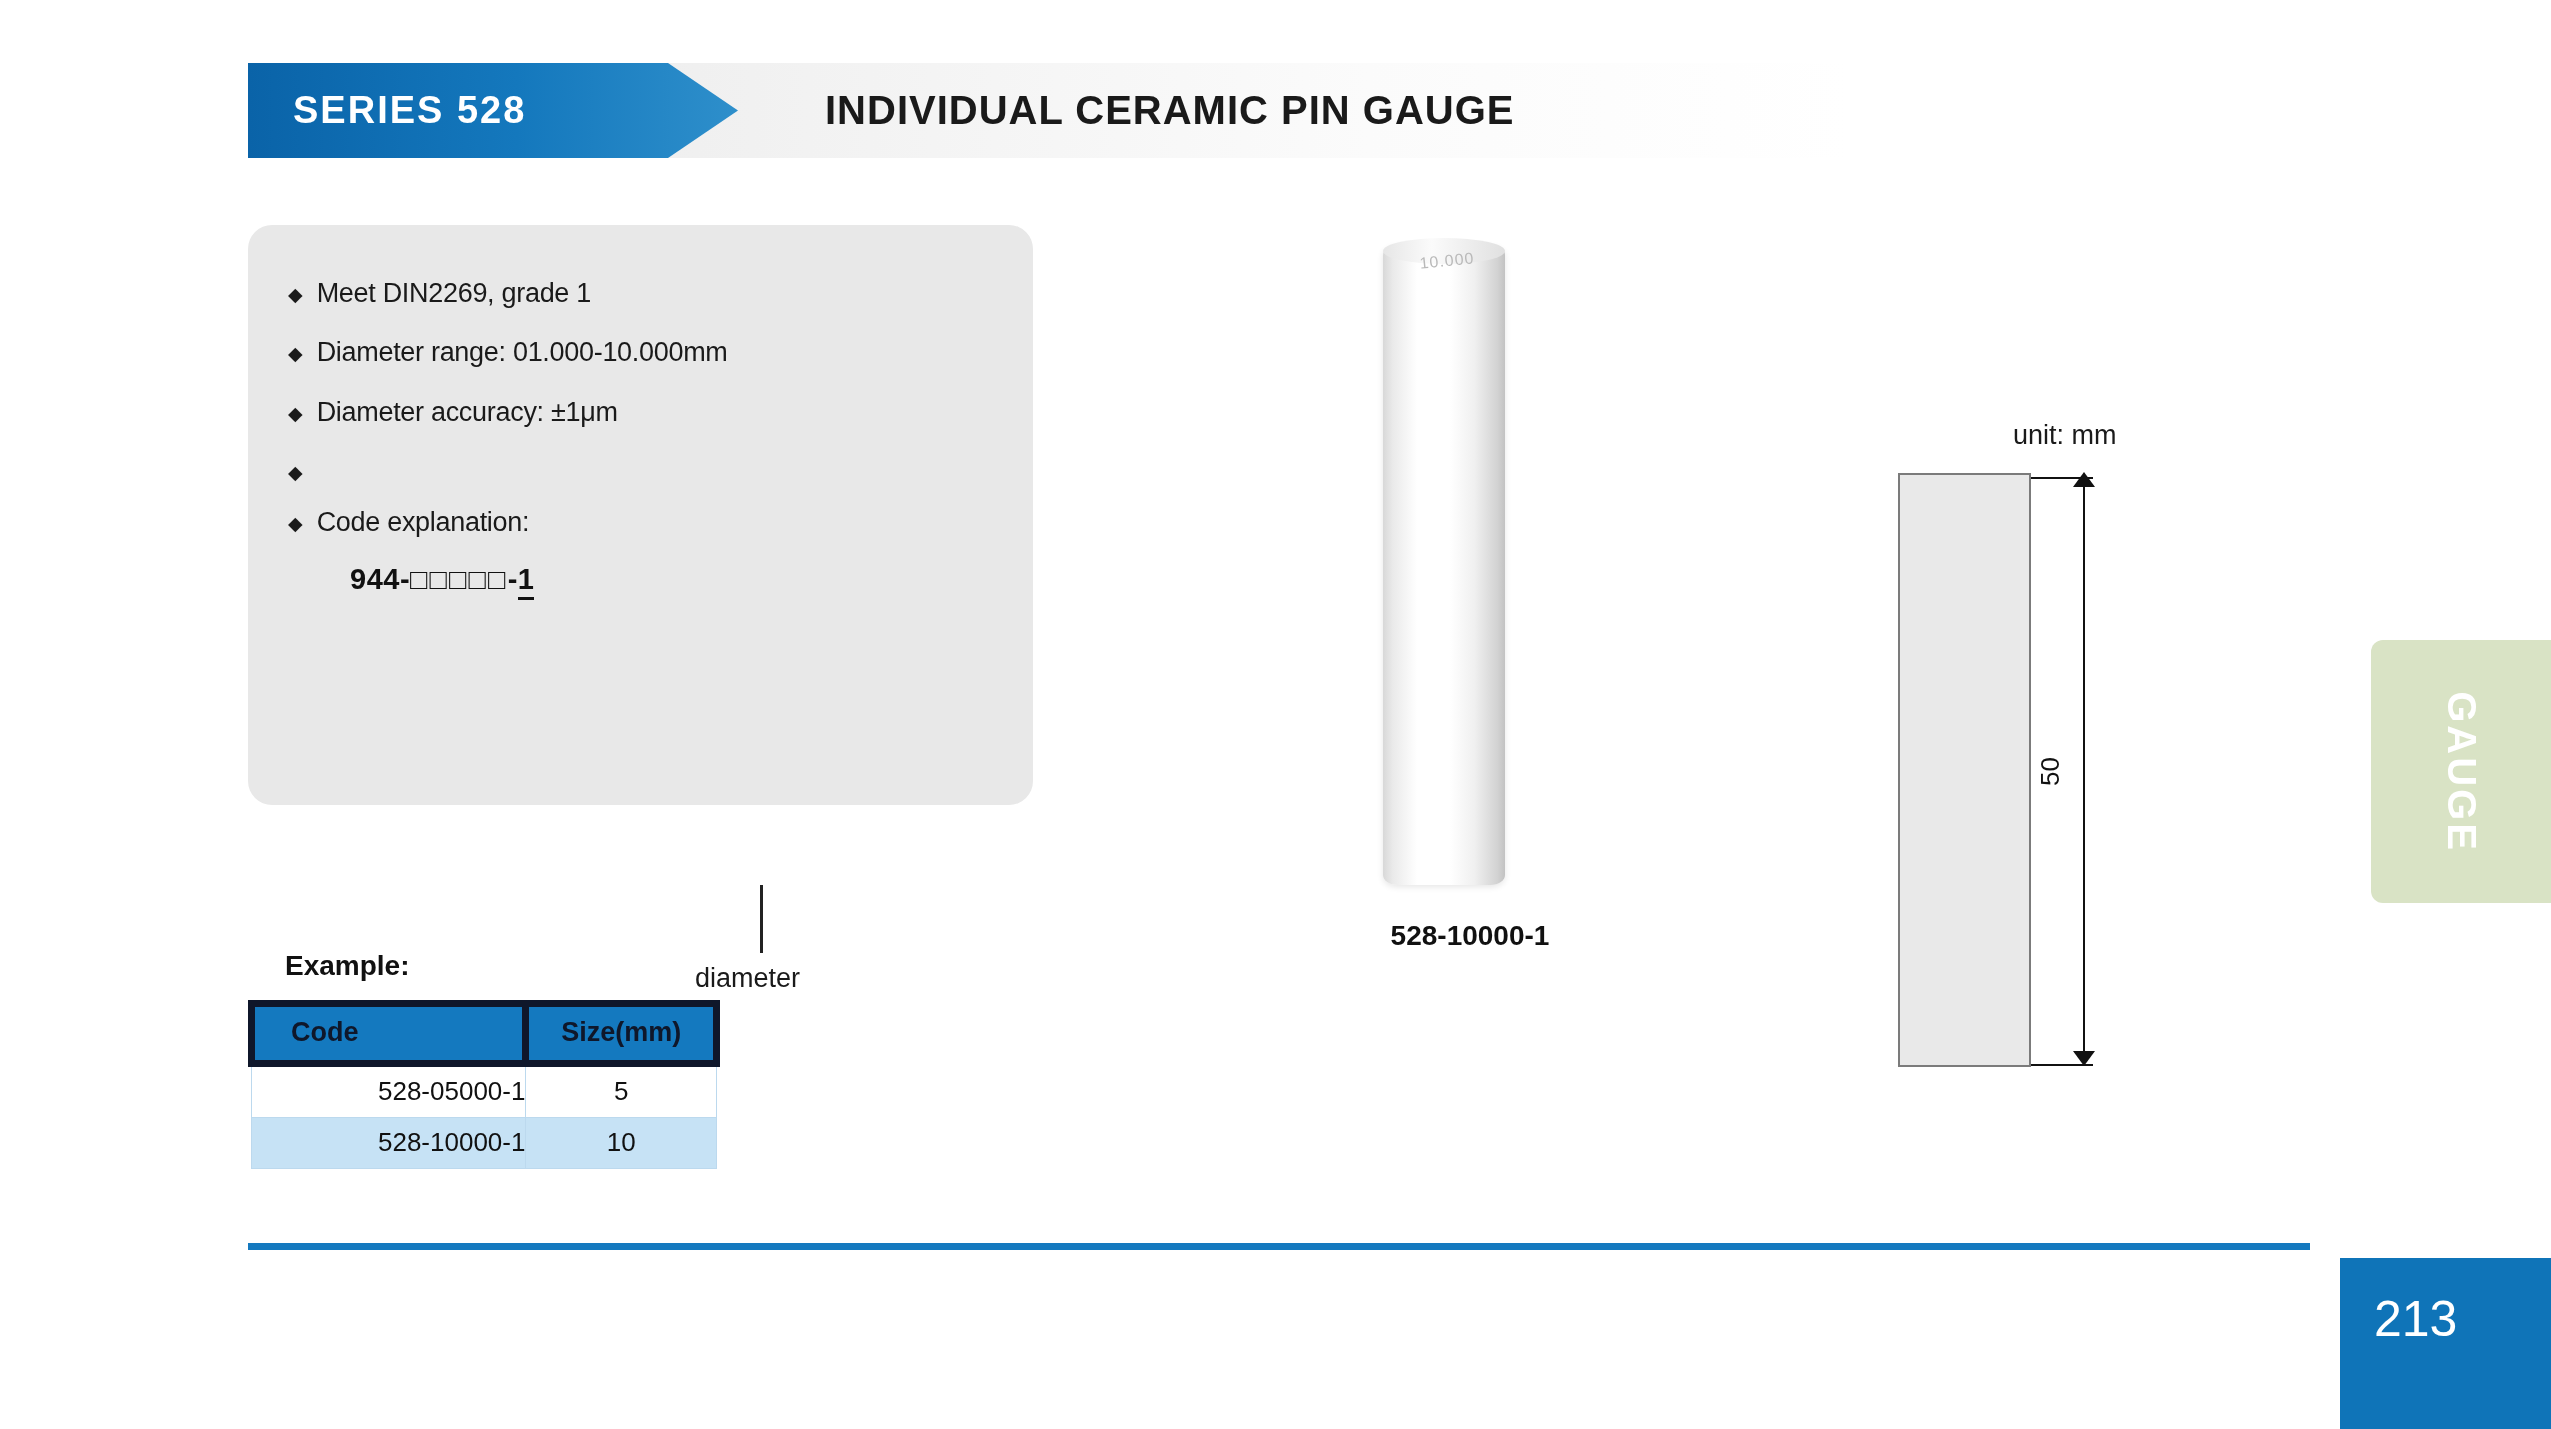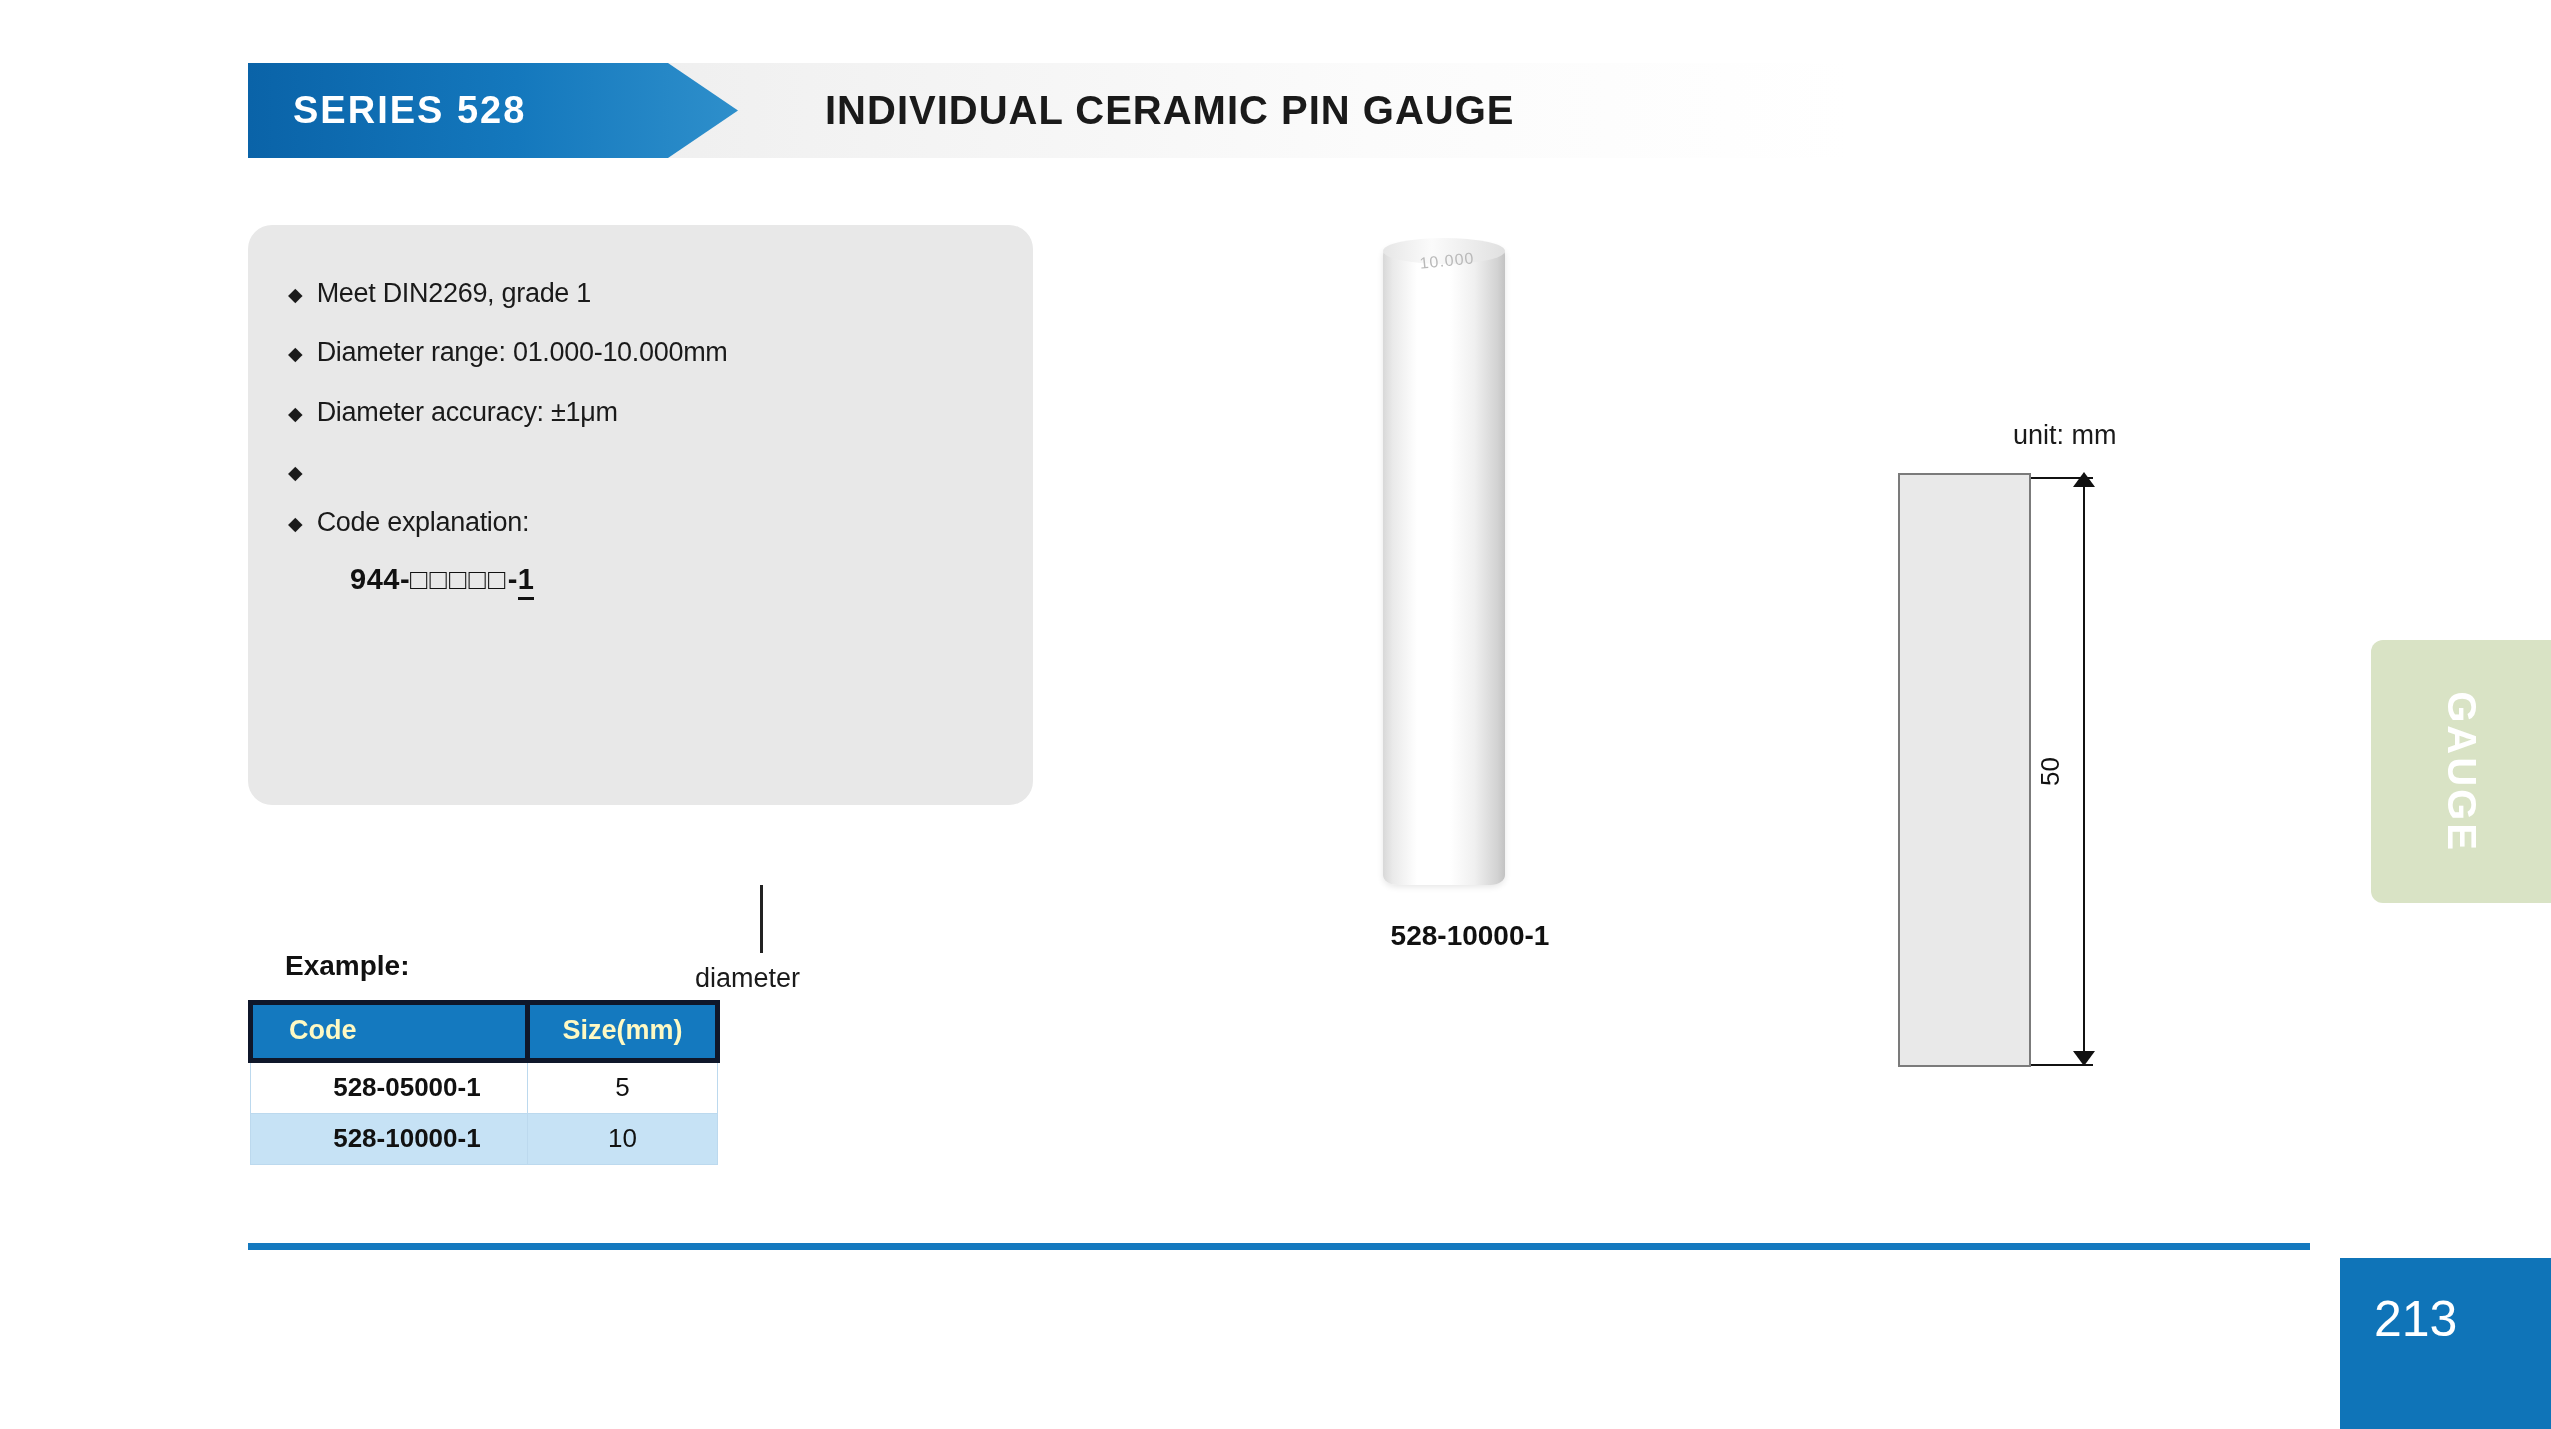--- a/index.html
+++ b/index.html
@@ -140,37 +140,37 @@
   }
   table.example-table {
     position: absolute;
     left: 248px;
     top: 1000px;
     border-collapse: collapse;
     width: 472px;
   }
   table.example-table th {
     background: #1479bf;
-    color: #fef9c3;
+    color: #0f172a;
     font-size: 27px;
     font-weight: bold;
     padding: 10px 0 12px 0;
-    border: 5px solid #0f172a;
+    border: 7px solid #0f172a;
   }
   table.example-table th.code-col { width: 272px; text-align: left; padding-left: 36px;}
   table.example-table th.size-col { width: 200px; text-align: center;}
   table.example-table td {
     font-size: 26px;
     color: #111;
     padding: 9px 0 10px 0;
     border: 1px solid #bcd9ee;
   }
   table.example-table td.code-cell {
-    font-weight: bold;
-    text-align: center;
+    font-weight: normal;
+    text-align: right;
     padding-left: 36px;
   }
   table.example-table td.size-cell { text-align: center; }
   table.example-table tr.alt td { background: #c6e2f5; }
   table.example-table tr.alt td.code-cell { background: #c6e2f5; }
 
   
   .photo-area {
     position: absolute;
     left: 1340px;

